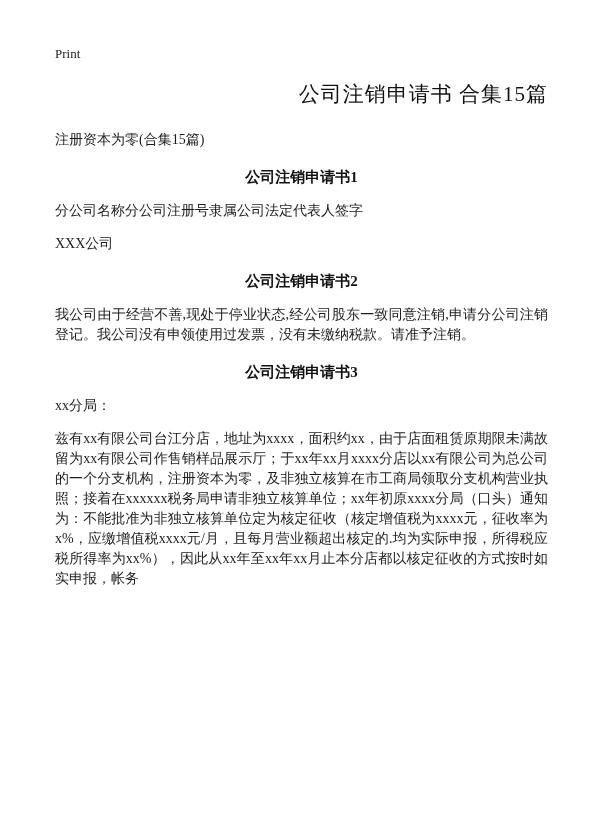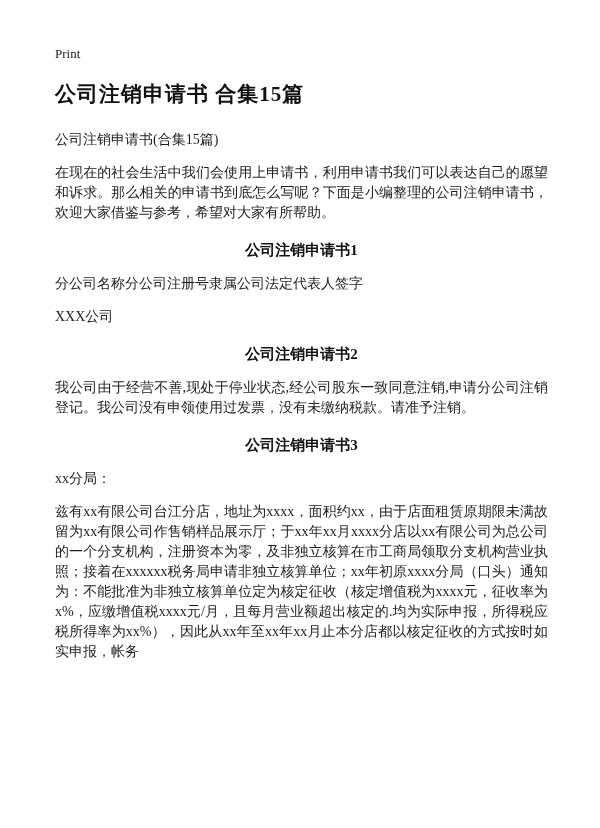--- a/index.html
+++ b/index.html
@@ -23,22 +23,22 @@
   }
   .print-label {
     font-size: 13px;
     color: #222222;
     margin: 0 0 18px 0;
     display: inline-block;
     cursor: pointer;
   }
   h1.doc-title {
     font-size: 21px;
-    font-weight: bold;
-    text-align: left;
+    font-weight: normal;
+    text-align: right;
     margin: 0 0 22px 0;
     letter-spacing: 1px;
     color: #111111;
   }
   .block {
     font-size: 14px;
     line-height: 20px;
     margin: 0 0 13px 0;
     text-align: justify;
     color: #1c1c1c;
@@ -56,23 +56,22 @@
 </style>
 </head>
 <body>
 
 <div class="page">
 
   <span class="print-label">Print</span>
 
   <h1 class="doc-title">公司注销申请书 合集15篇</h1>
 
-  <p class="block plain">公司注销申请书(合集15篇)</p>
+  <p class="block plain">注册资本为零(合集15篇)</p>
 
-  <p class="block">在现在的社会生活中我们会使用上申请书，利用申请书我们可以表达自己的愿望和诉求。那么相关的申请书到底怎么写呢？下面是小编整理的公司注销申请书，欢迎大家借鉴与参考，希望对大家有所帮助。</p>
 
   <p class="block heading">公司注销申请书1</p>
 
 
   <p class="block plain">分公司名称分公司注册号隶属公司法定代表人签字</p>
 
   <p class="block plain">XXX公司</p>
 
 
   <p class="block heading">公司注销申请书2</p>

